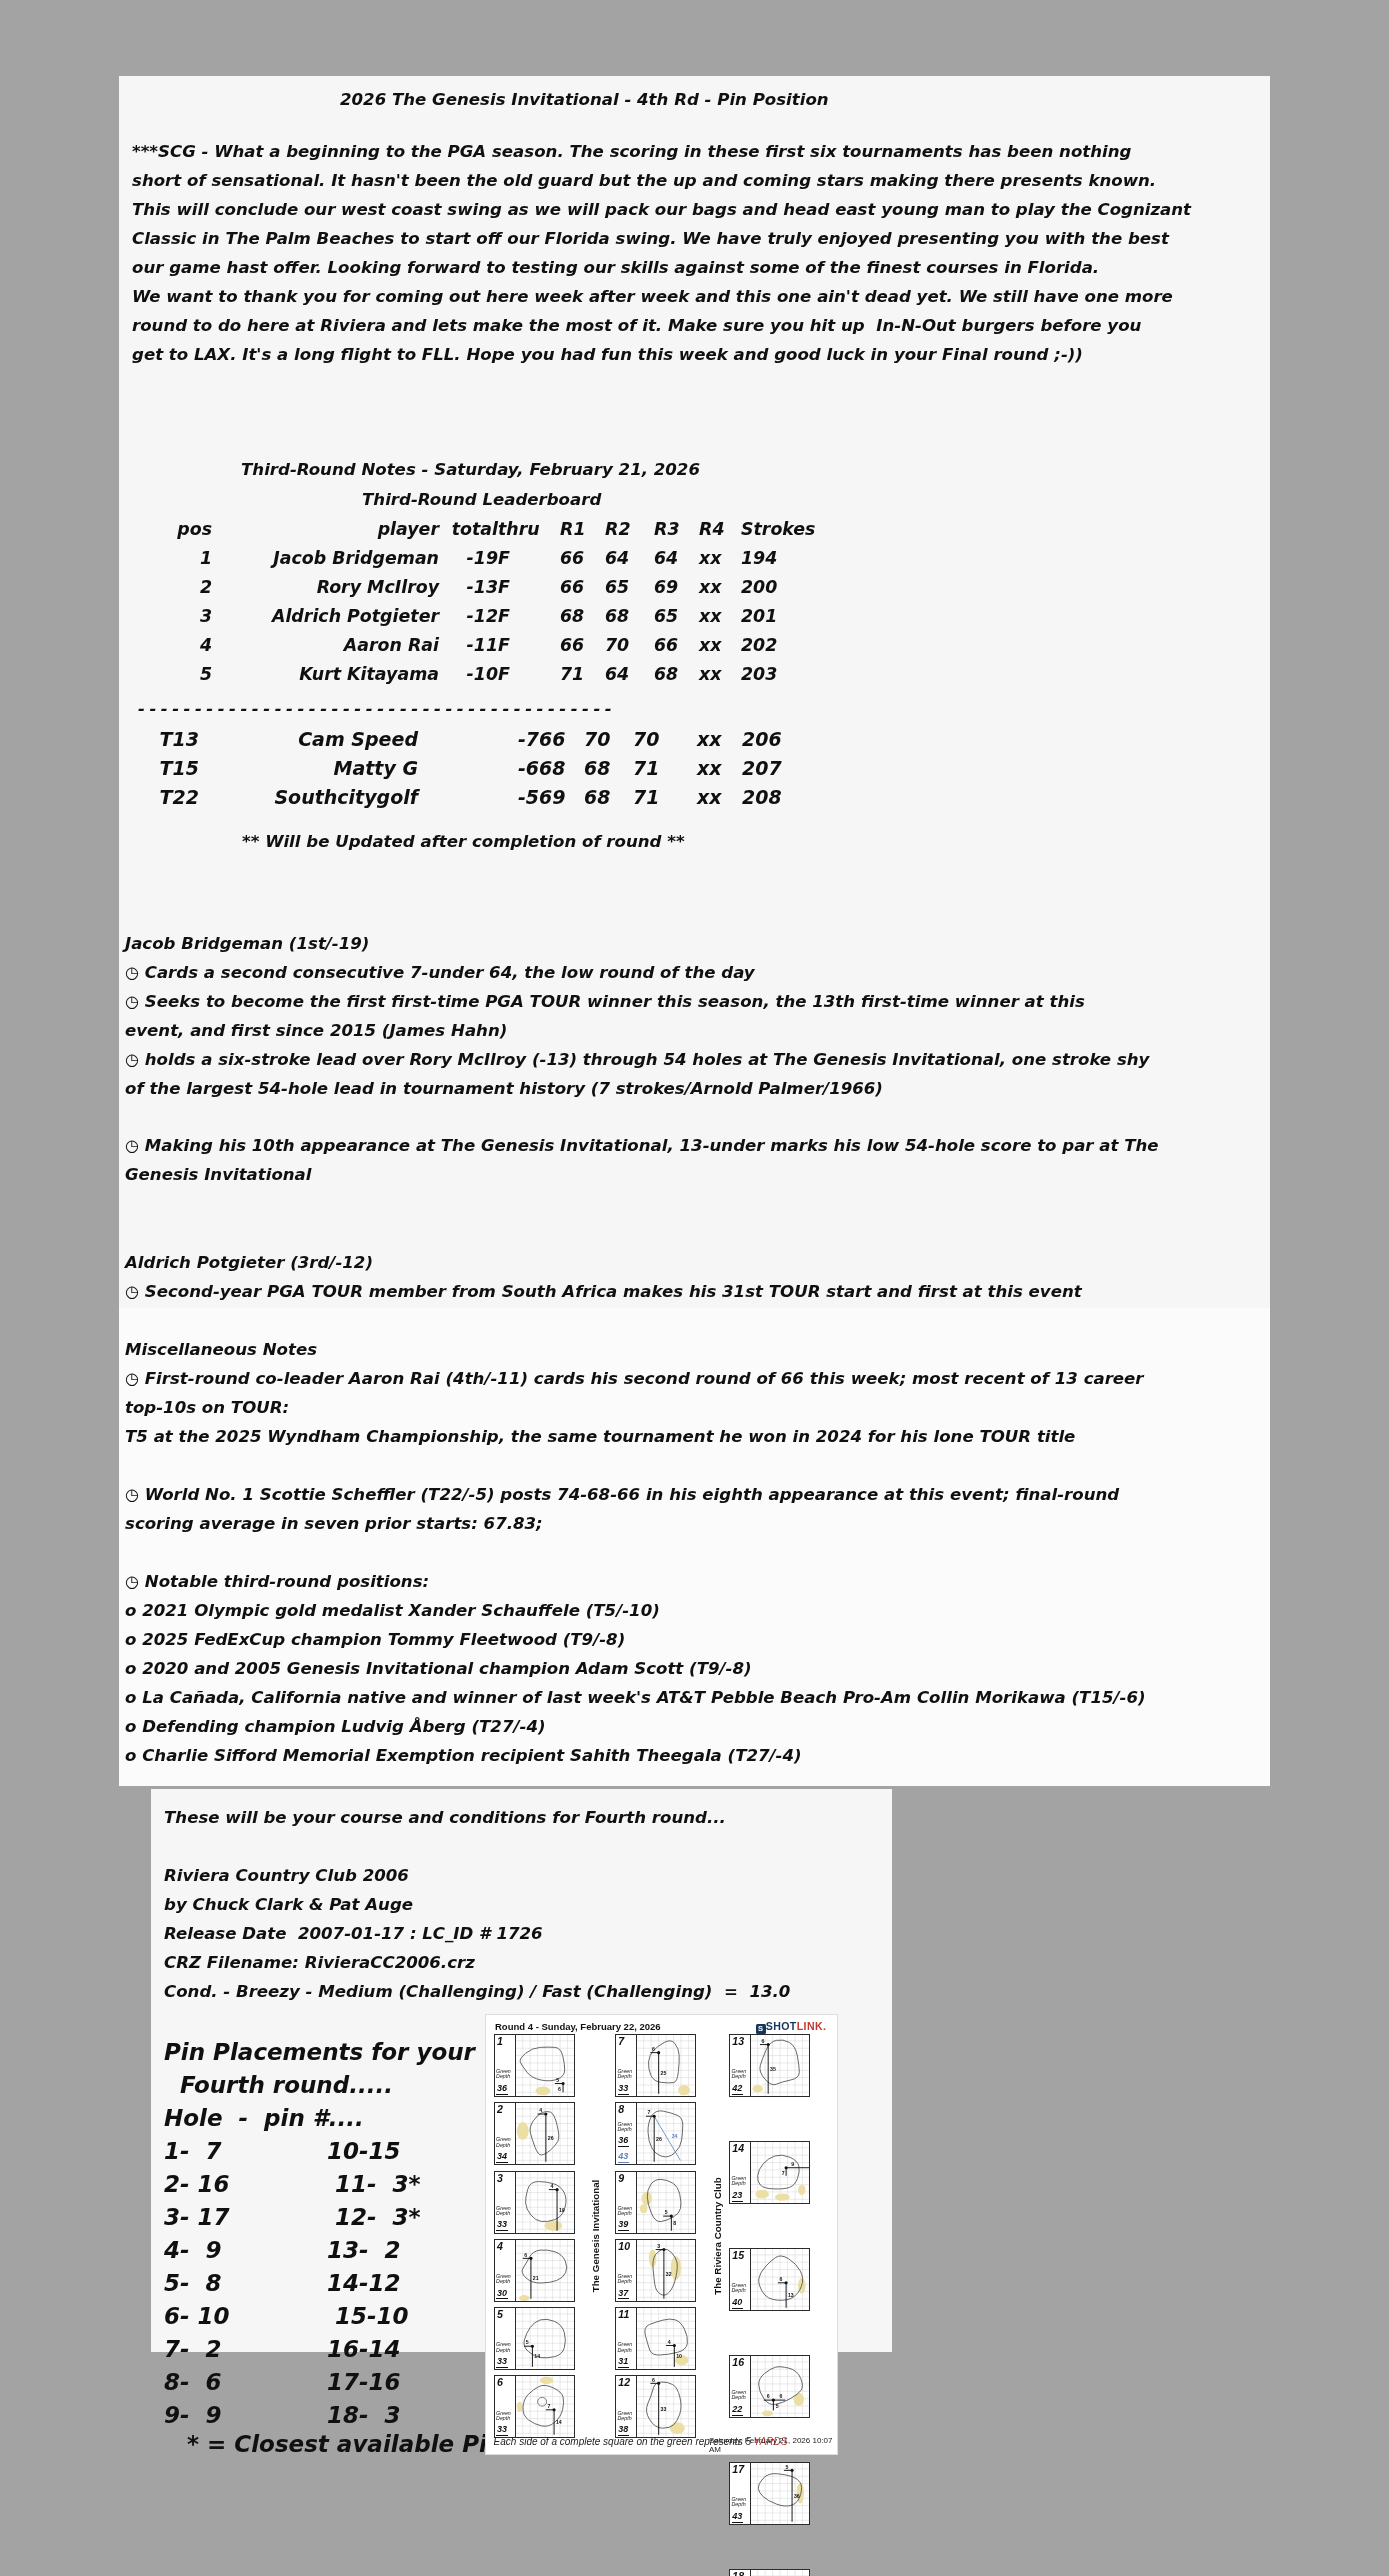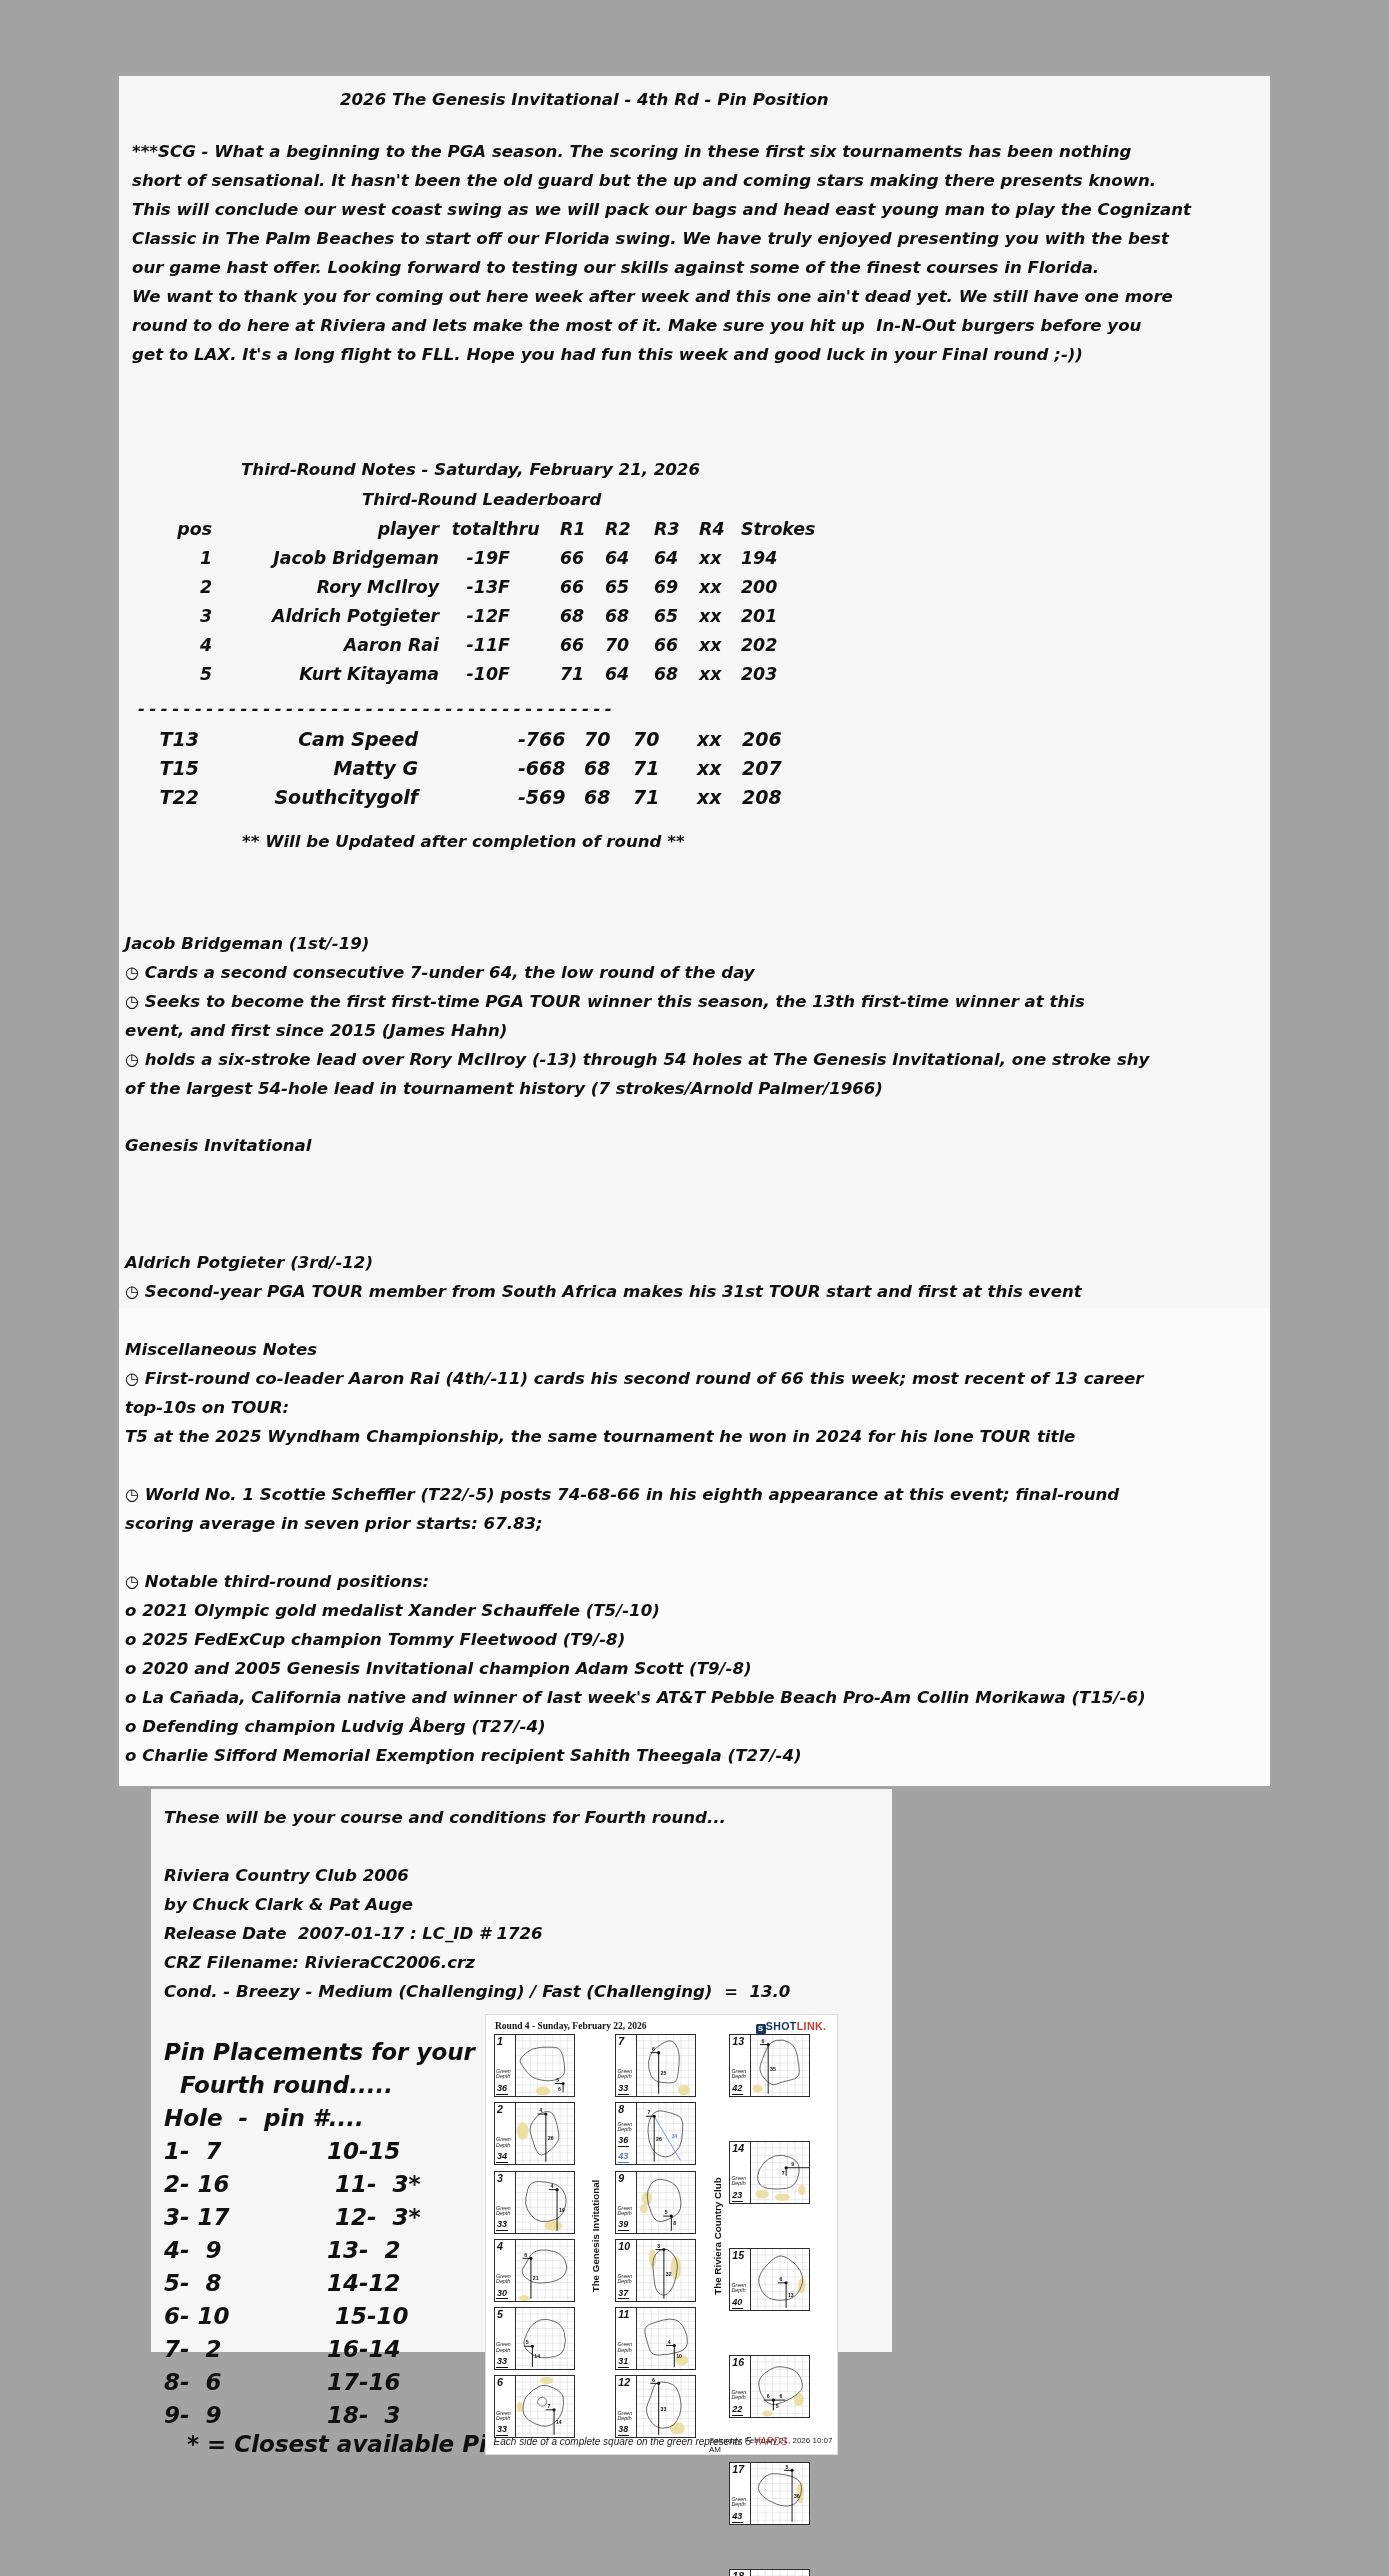--- a/index.html
+++ b/index.html
@@ -17,21 +17,21 @@
   .padl{padding-left:23px;}
   .sep{letter-spacing:4.5px;}
   .noteline{white-space:pre;}
   .gap38{height:29px;}
   .bullet-glyph{font-style:normal;font-weight:bold;font-size:16px;}
   .pinlist{font-size:23px;line-height:33px;}
   .pl-left{display:inline-block;width:163px;}
   
   .sheet{position:absolute;left:485px;top:2014px;width:351px;height:439px;background:#ffffff;
          border:0.8px solid #dddddd;font-family:"Liberation Sans",sans-serif;}
-  .ps-header{position:absolute;left:9px;top:6px;font-size:9.5px;font-weight:bold;color:#111111;font-family:Liberation Serif, serif;}
+  .ps-header{position:absolute;left:9px;top:6px;font-size:9.5px;font-weight:bold;color:#111111;}
   .ps-logo{position:absolute;right:10.6px;top:5.3px;font-size:10.6px;font-weight:bold;letter-spacing:0.4px;}
   .ps-logo .icon{display:inline-block;width:9.8px;height:9.8px;border-radius:1.5px;color:#ffffff;
        font-size:7.6px;line-height:9.8px;text-align:center;vertical-align:-0.8px;font-style:normal;}
   .ps-col{position:absolute;top:19px;width:81px;display:flex;flex-direction:column;gap:5.3px;}
   .hcell{display:flex;height:63px;border:0.9px solid #2b2b2b;background:#ffffff;box-sizing:border-box;}
   .hstrip{position:relative;width:20.4px;border-right:0.8px solid #2b2b2b;flex:none;}
   .hnum{position:absolute;top:0px;left:2.3px;font-size:10.6px;font-weight:bold;font-style:italic;color:#111;}
   .gd{position:absolute;left:1.5px;bottom:1.5px;}
   .gdlab{font-size:5.3px;font-style:italic;line-height:5.3px;color:#222;}
   .gdnum{font-size:9px;font-weight:bold;font-style:italic;line-height:9.8px;color:#111;
@@ -56,21 +56,21 @@
   <div class="hand abs" style="left:241px;top:455px;">Third-Round Notes - Saturday, February 21, 2026</div>
   <div class="hand abs" style="left:362px;top:485px;">Third-Round Leaderboard</div>
 
   <div class="hand abs" id="lbTable" style="left:148px;top:515px;"><div class="lbrow"><span class="cl">pos</span><span class="cl">player</span><span class="cr">total</span><span class="cc">thru</span><span class="cc">R1</span><span class="cc">R2</span><span class="cc">R3</span><span class="cc">R4</span><span class="cc">Strokes</span></div><div class="lbrow"><span class="cl">1</span><span class="cl">Jacob Bridgeman</span><span class="cr">-19</span><span class="cc">F</span><span class="cc">66</span><span class="cc">64</span><span class="cc">64</span><span class="cc">xx</span><span class="cc">194</span></div><div class="lbrow"><span class="cl">2</span><span class="cl">Rory McIlroy</span><span class="cr">-13</span><span class="cc">F</span><span class="cc">66</span><span class="cc">65</span><span class="cc">69</span><span class="cc">xx</span><span class="cc">200</span></div><div class="lbrow"><span class="cl">3</span><span class="cl">Aldrich Potgieter</span><span class="cr">-12</span><span class="cc">F</span><span class="cc">68</span><span class="cc">68</span><span class="cc">65</span><span class="cc">xx</span><span class="cc">201</span></div><div class="lbrow"><span class="cl">4</span><span class="cl">Aaron Rai</span><span class="cr">-11</span><span class="cc">F</span><span class="cc">66</span><span class="cc">70</span><span class="cc">66</span><span class="cc">xx</span><span class="cc">202</span></div><div class="lbrow"><span class="cl">5</span><span class="cl">Kurt Kitayama</span><span class="cr">-10</span><span class="cc">F</span><span class="cc">71</span><span class="cc">64</span><span class="cc">68</span><span class="cc">xx</span><span class="cc">203</span></div></div>
   <div class="hand abs sep" style="left:138px;top:694px;">------------------------------------------</div>
   <div class="hand abs" id="lbTied" style="left:135px;top:725px;"><div class="tiedrow"><span class="cl">T13</span><span class="cl">Cam Speed</span><span class="cl padl">-7</span><span class="cc">66</span><span class="cc">70</span><span class="cc">70</span><span class="cc">xx</span><span class="cc">206</span></div><div class="tiedrow"><span class="cl">T15</span><span class="cl">Matty G</span><span class="cl padl">-6</span><span class="cc">68</span><span class="cc">68</span><span class="cc">71</span><span class="cc">xx</span><span class="cc">207</span></div><div class="tiedrow"><span class="cl">T22</span><span class="cl">Southcitygolf</span><span class="cl padl">-5</span><span class="cc">69</span><span class="cc">68</span><span class="cc">71</span><span class="cc">xx</span><span class="cc">208</span></div></div>
   <div class="hand abs" style="left:242px;top:827px;">** Will be Updated after completion of round **</div>
 
   <div id="noteBlocks">
       <div class="hand abs" style="left: 125px; top: 929px;"><div class="noteline">Jacob Bridgeman (1st/-19)</div><div class="noteline"><span class="bullet-glyph">◷</span> Cards a second consecutive 7-under 64, the low round of the day</div><div class="noteline"><span class="bullet-glyph">◷</span> Seeks to become the first first-time PGA TOUR winner this season, the 13th first-time winner at this</div><div class="noteline">event, and first since 2015 (James Hahn)</div><div class="noteline"><span class="bullet-glyph">◷</span> holds a six-stroke lead over Rory McIlroy (-13) through 54 holes at The Genesis Invitational, one stroke shy</div><div class="noteline">of the largest 54-hole lead in tournament history (7 strokes/Arnold Palmer/1966)</div></div>
-      <div class="hand abs" style="left: 125px; top: 1131px;"><div class="noteline">Genesis Invitational</div></div>
+      <div class="hand abs" style="left: 125px; top: 1131px;"><div class="noteline"><span class="bullet-glyph">◷</span> Making his 10th appearance at The Genesis Invitational, 13-under marks his low 54-hole score to par at The</div><div class="noteline">Genesis Invitational</div></div>
       <div class="hand abs" style="left: 125px; top: 1248px;"><div class="noteline">Aldrich Potgieter (3rd/-12)</div><div class="noteline"><span class="bullet-glyph">◷</span> Second-year PGA TOUR member from South Africa makes his 31st TOUR start and first at this event</div></div>
       <div class="hand abs" style="left: 125px; top: 1335px;"><div class="noteline">Miscellaneous Notes</div><div class="noteline"><span class="bullet-glyph">◷</span> First-round co-leader Aaron Rai (4th/-11) cards his second round of 66 this week; most recent of 13 career</div><div class="noteline">top-10s on TOUR:</div><div class="noteline">T5 at the 2025 Wyndham Championship, the same tournament he won in 2024 for his lone TOUR title</div><div class="gap38"></div><div class="noteline"><span class="bullet-glyph">◷</span> World No. 1 Scottie Scheffler (T22/-5) posts 74-68-66 in his eighth appearance at this event; final-round</div><div class="noteline">scoring average in seven prior starts: 67.83;</div><div class="gap38"></div><div class="noteline"><span class="bullet-glyph">◷</span> Notable third-round positions:</div><div class="noteline">o 2021 Olympic gold medalist Xander Schauffele (T5/-10)</div><div class="noteline">o 2025 FedExCup champion Tommy Fleetwood (T9/-8)</div><div class="noteline">o 2020 and 2005 Genesis Invitational champion Adam Scott (T9/-8)</div><div class="noteline">o La Cañada, California native and winner of last week's AT&amp;T Pebble Beach Pro-Am Collin Morikawa (T15/-6)</div><div class="noteline">o Defending champion Ludvig Åberg (T27/-4)</div><div class="noteline">o Charlie Sifford Memorial Exemption recipient Sahith Theegala (T27/-4)</div></div>
     </div>
 
   <div class="hand abs" id="courseBlock" style="left:164px;top:1803px;"><div class="noteline">These will be your course and conditions for Fourth round...</div><div class="gap38"></div><div class="noteline">Riviera Country Club 2006</div><div class="noteline">by Chuck Clark &amp; Pat Auge</div><div class="noteline">Release Date  2007-01-17 : LC_ID # 1726</div><div class="noteline">CRZ Filename: RivieraCC2006.crz</div><div class="noteline">Cond. - Breezy - Medium (Challenging) / Fast (Challenging)  =  13.0</div></div>
 
   <div class="hand abs pinlist" id="pinListBlock" style="left:164px;top:2036px;"><div class="noteline">Pin Placements for your</div><div class="noteline">  Fourth round.....</div><div class="noteline">Hole  -  pin #....</div><div class="noteline"><span class="pl-left">1-  7</span><span>10-15</span></div><div class="noteline"><span class="pl-left">2- 16</span><span> 11-  3*</span></div><div class="noteline"><span class="pl-left">3- 17</span><span> 12-  3*</span></div><div class="noteline"><span class="pl-left">4-  9</span><span>13-  2</span></div><div class="noteline"><span class="pl-left">5-  8</span><span>14-12</span></div><div class="noteline"><span class="pl-left">6- 10</span><span> 15-10</span></div><div class="noteline"><span class="pl-left">7-  2</span><span>16-14</span></div><div class="noteline"><span class="pl-left">8-  6</span><span>17-16</span></div><div class="noteline"><span class="pl-left">9-  9</span><span>18-  3</span></div><div class="noteline" style="padding-left: 23px; margin-top: -4.5px;">* = Closest available Pin</div></div>
 
   <div class="sheet" id="pinSheet">
     <div class="ps-header">Round 4 - Sunday, February 22, 2026</div>

